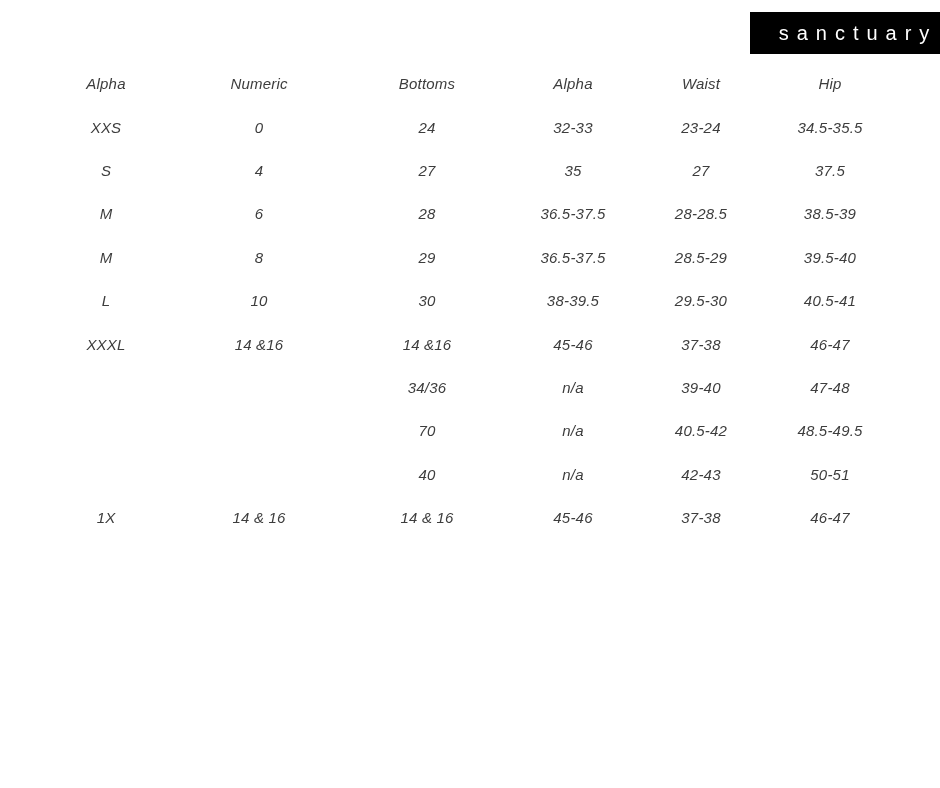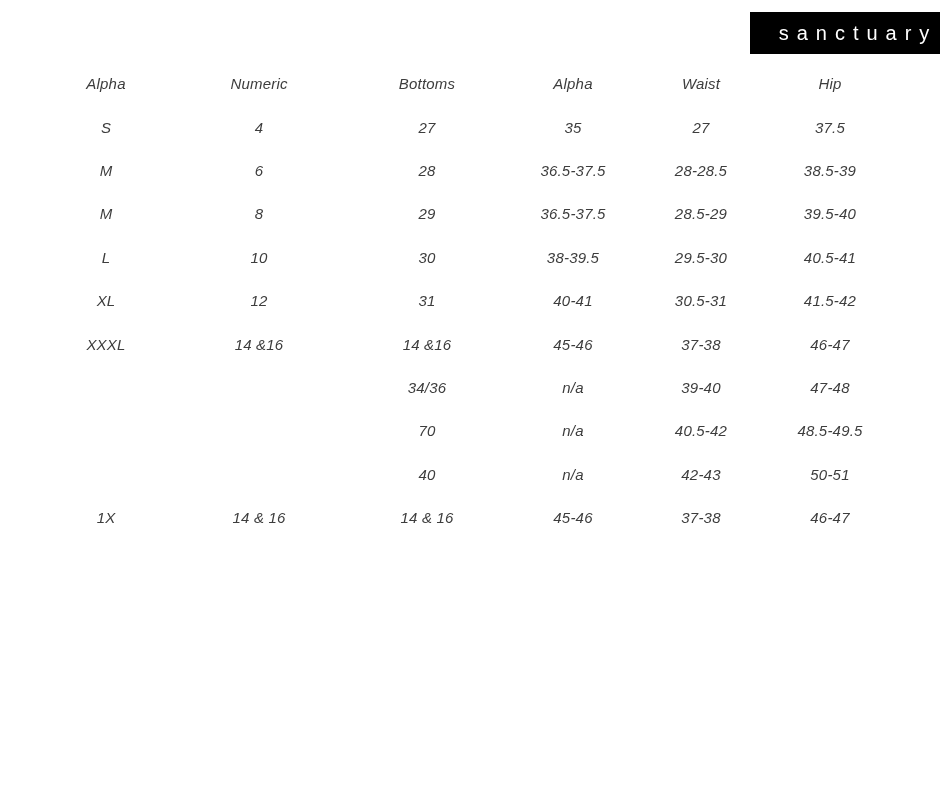--- a/index.html
+++ b/index.html
@@ -76,20 +76,28 @@
         <th>Alpha</th>
         <th>Numeric</th>
         <th>Bottoms</th>
         <th>Alpha</th>
         <th>Waist</th>
         <th>Hip</th>
       </tr>
   </thead>
   <tbody>
       <tr>
+        <td>XXS</td>
+        <td>0</td>
+        <td>24</td>
+        <td>32-33</td>
+        <td>23-24</td>
+        <td>34.5-35.5</td>
+      </tr>
+      <tr>
         <td>S</td>
         <td>4</td>
         <td>27</td>
         <td>35</td>
         <td>27</td>
         <td>37.5</td>
       </tr>
       <tr>
         <td>M</td>
         <td>6</td>
@@ -106,28 +114,20 @@
         <td>28.5-29</td>
         <td>39.5-40</td>
       </tr>
       <tr>
         <td>L</td>
         <td>10</td>
         <td>30</td>
         <td>38-39.5</td>
         <td>29.5-30</td>
         <td>40.5-41</td>
-      </tr>
-      <tr>
-        <td>XL</td>
-        <td>12</td>
-        <td>31</td>
-        <td>40-41</td>
-        <td>30.5-31</td>
-        <td>41.5-42</td>
       </tr>
       <tr>
         <td>XXXL</td>
         <td>14 &amp;16</td>
         <td>14 &amp;16</td>
         <td>45-46</td>
         <td>37-38</td>
         <td>46-47</td>
       </tr>
       <tr>

